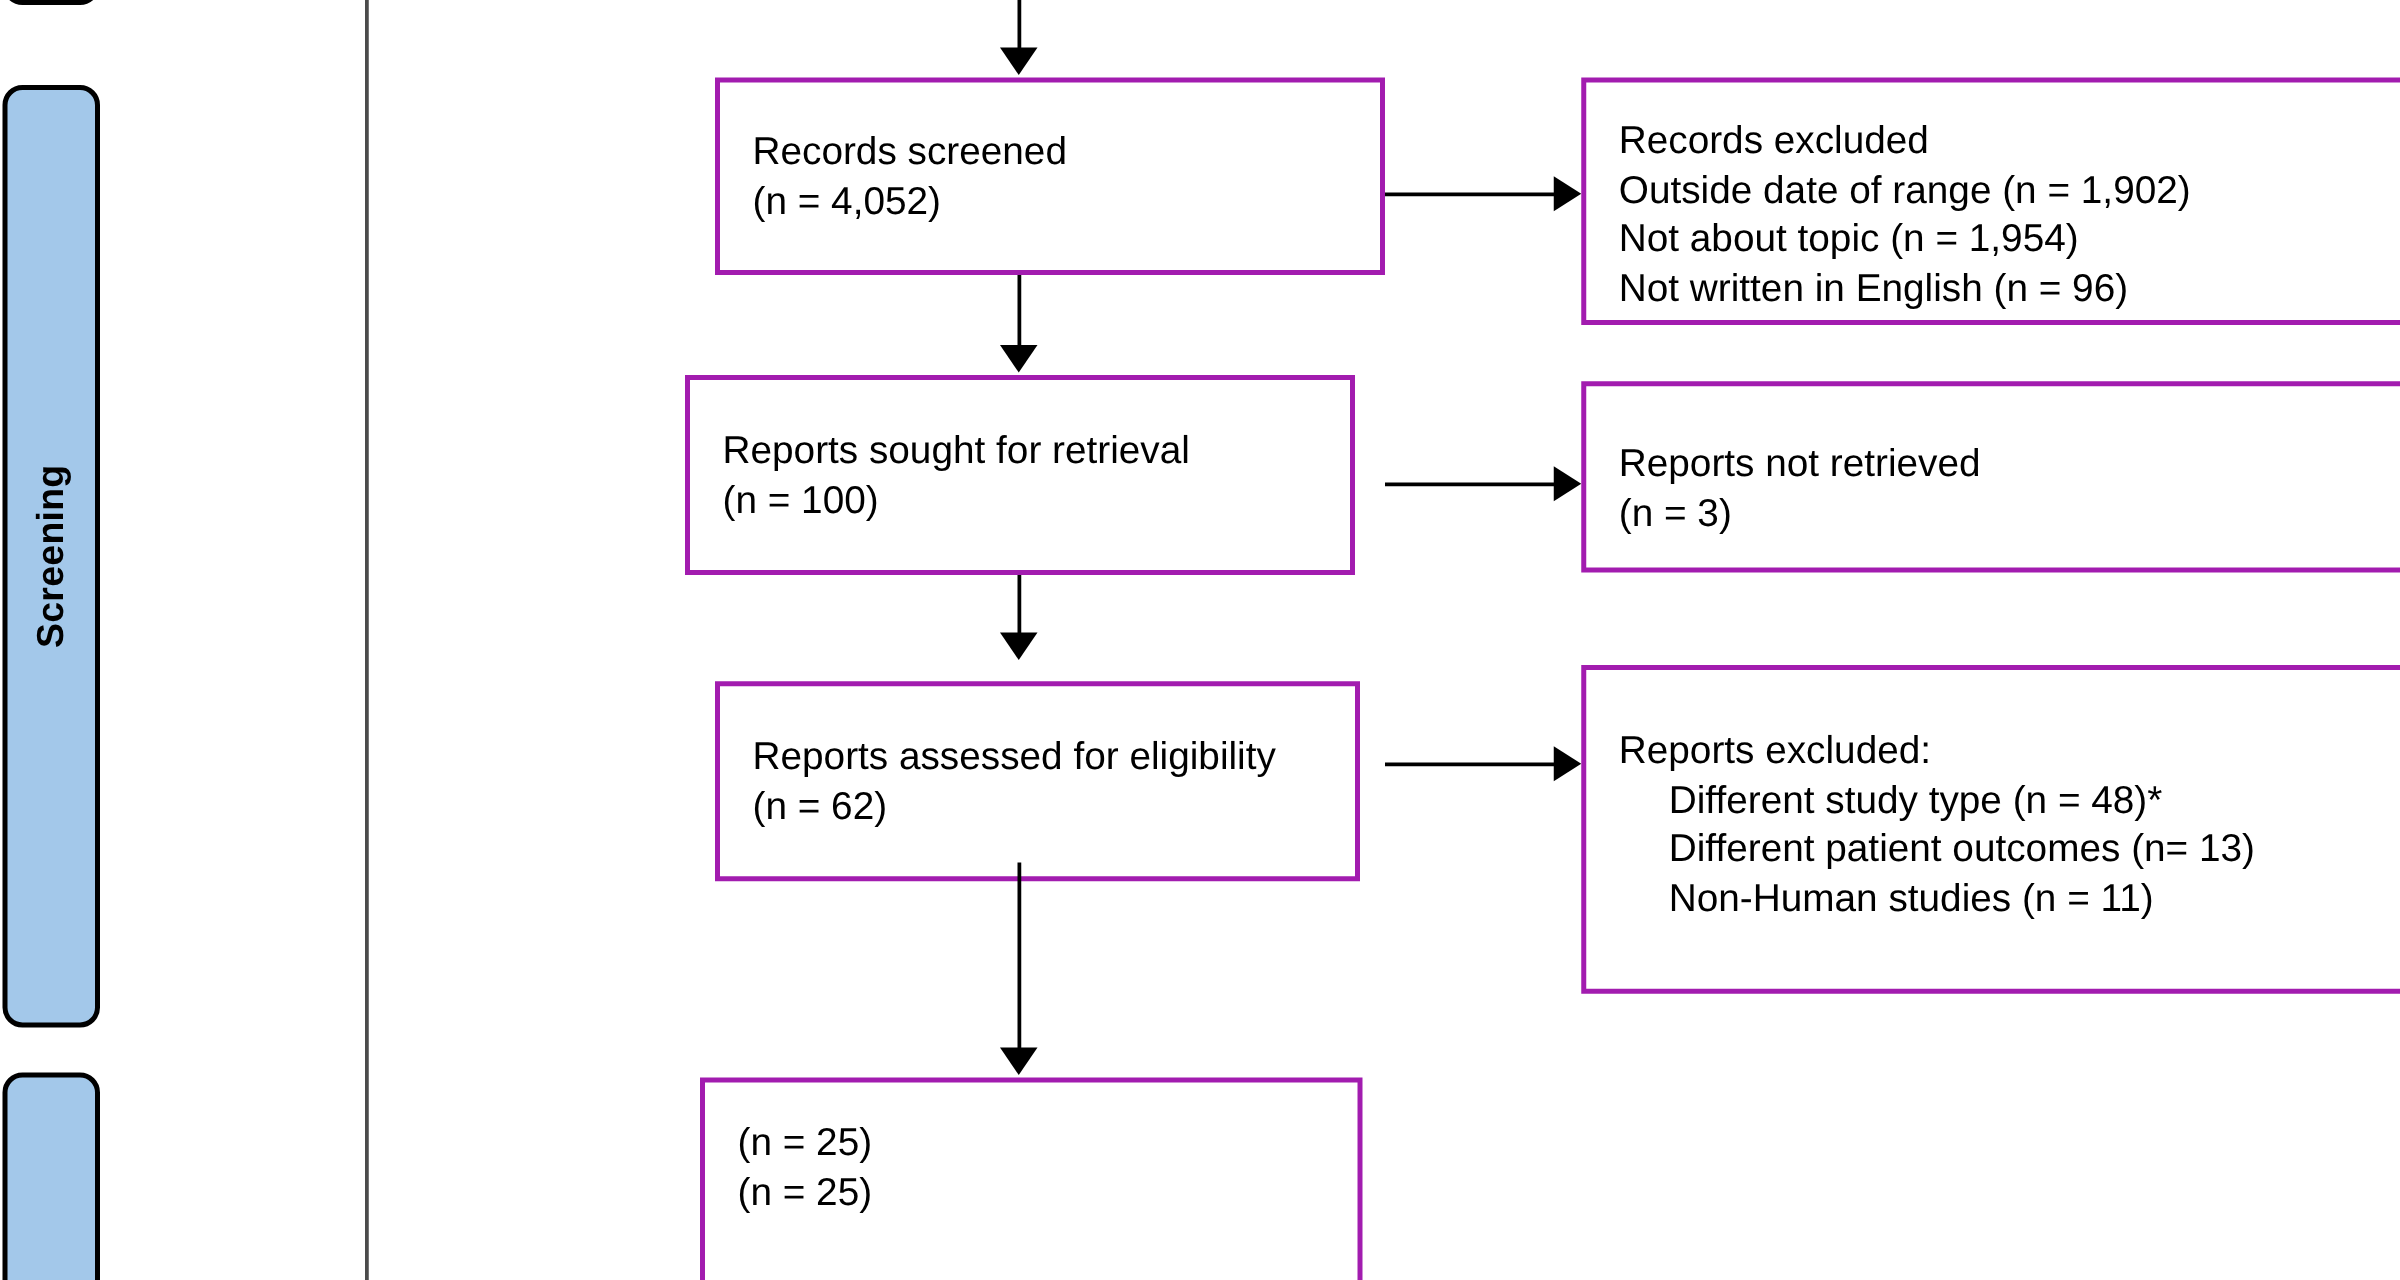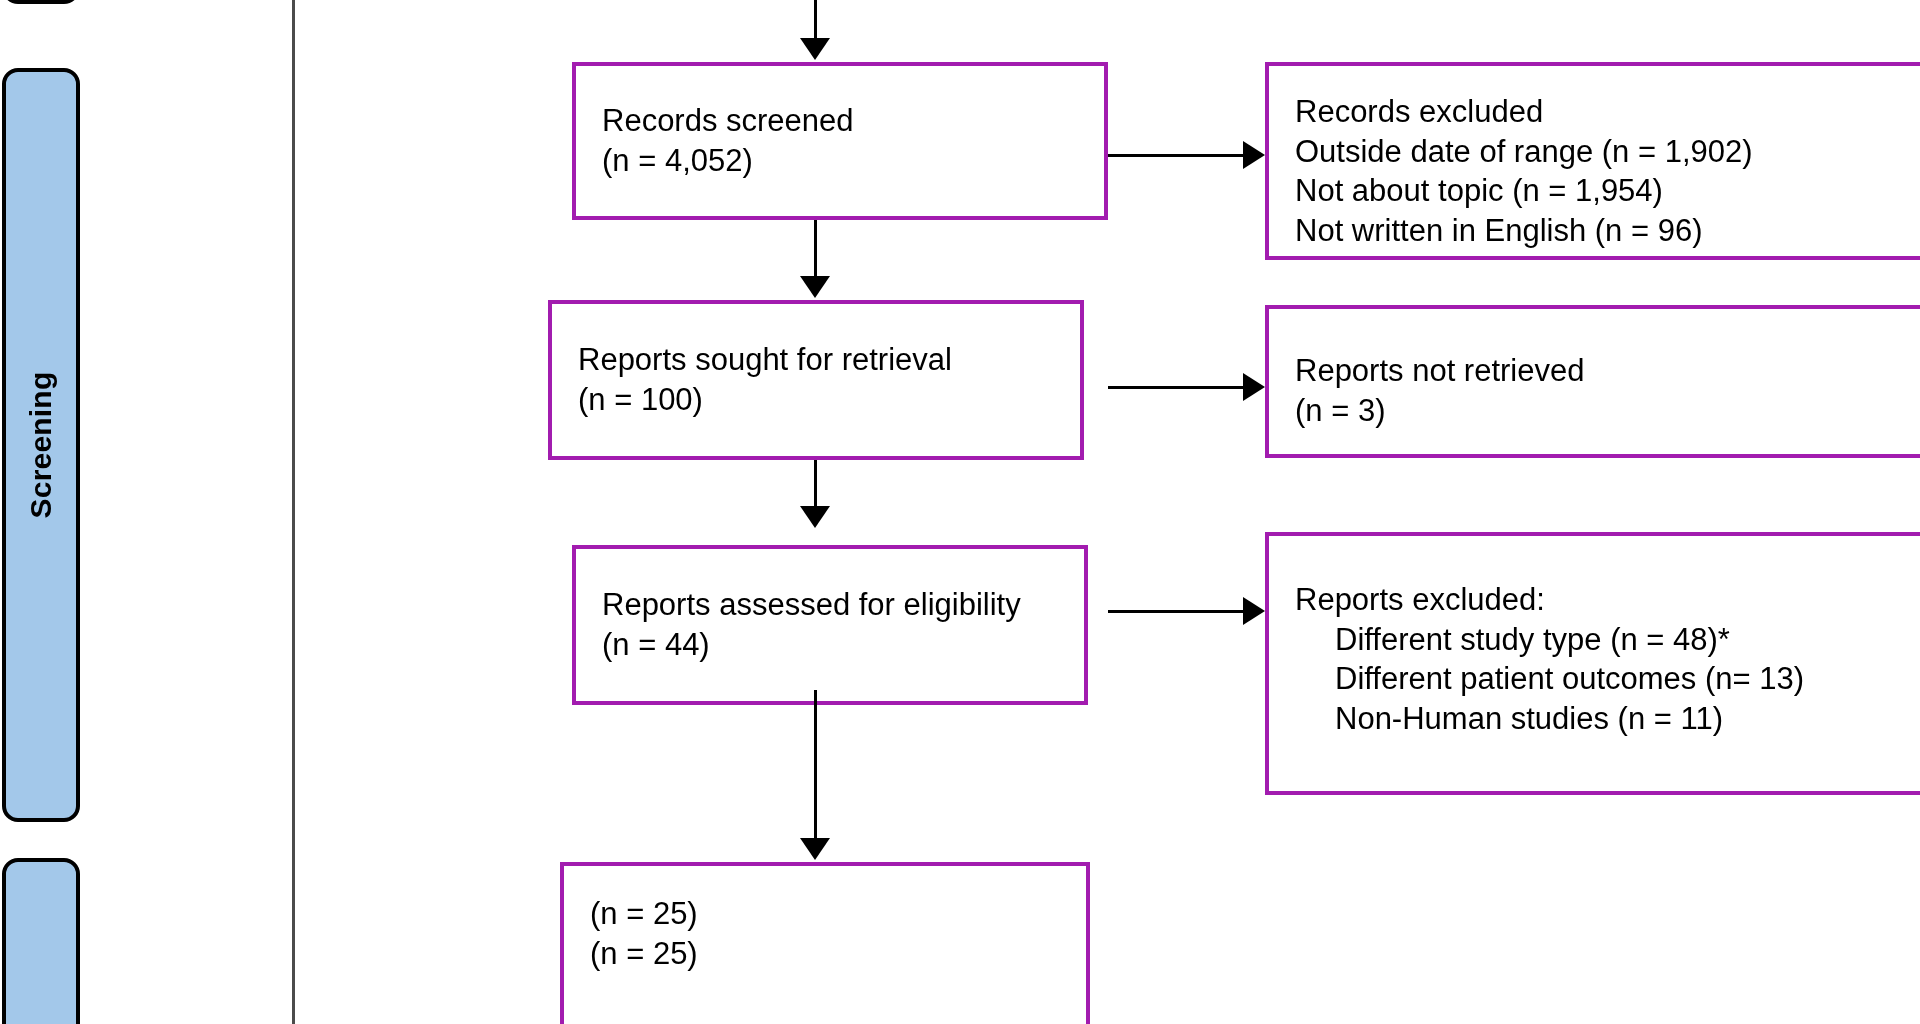--- a/index.html
+++ b/index.html
@@ -146,21 +146,21 @@
   <div class="flow-box top-align" style="left:1265px; top:305px; width:700px; height:153px; padding-top:42px;">
     <div class="line">Reports not retrieved</div>
     <div class="line">(n = 3)</div>
   </div>
 
   <div class="conn-v" style="left:814px; top:460px; height:58px;"></div>
   <div class="arrow-down" style="left:800px; top:506px;"></div>
 
   <div class="flow-box" style="left:572px; top:503px; width:516px; height:160px;margin-top:42px;">
     <div class="line">Reports assessed for eligibility</div>
-    <div class="line">(n = 44)</div>
+    <div class="line">(n = 62)</div>
   </div>
 
   <div class="conn-h" style="left:1108px; top:610px; width:137px;"></div>
   <div class="arrow-right" style="left:1243px; top:597px;"></div>
 
   <div class="flow-box top-align" style="left:1265px; top:532px; width:700px; height:263px; padding-top:44px;">
     <div class="line">Reports excluded:</div>
     <div class="line indent">Different study type (n = 48)*</div>
     <div class="line indent">Different patient outcomes (n= 13)</div>
     <div class="line indent">Non-Human studies (n = 11)</div>

